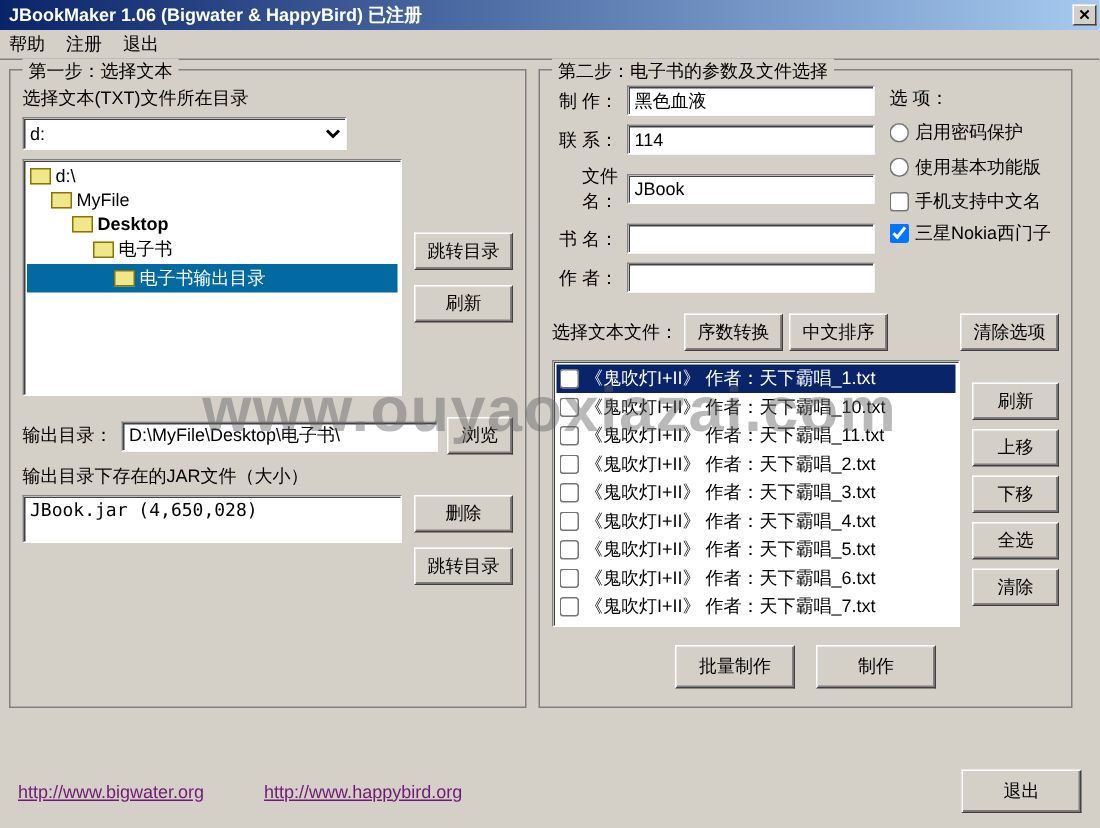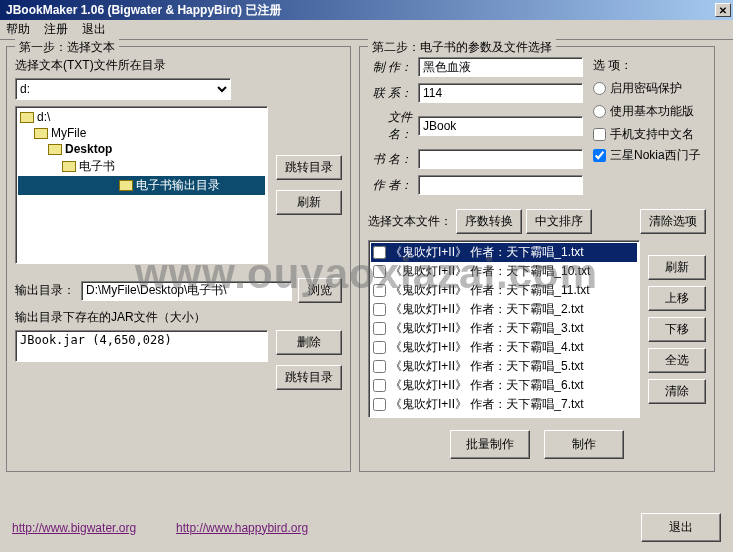--- a/index.html
+++ b/index.html
@@ -13,24 +13,24 @@
 .fieldset { border: 1px solid #808080; padding: 10px 8px 8px; position: relative; }
 .fieldset .legend { position: absolute; top: -8px; left: 8px; background: #d4d0c8; padding: 0 4px; }
 .left { width: 345px; }
 .right { width: 356px; }
 .label { margin-bottom: 4px; }
 .btn { background: #d4d0c8; border: 1px solid #fff; border-right-color: #404040; border-bottom-color: #404040; box-shadow: inset -1px -1px #808080, inset 1px 1px #d4d0c8; padding: 3px 8px; cursor: pointer; min-width: 58px; text-align: center; }
 .input { border: 1px solid #808080; border-right-color: #fff; border-bottom-color: #fff; box-shadow: inset 1px 1px #404040; background: #fff; padding: 2px 4px; height: 20px; }
 select.input { height: 22px; padding: 0; }
 .tree { background: #fff; border: 1px solid #808080; border-right-color: #fff; border-bottom-color: #fff; box-shadow: inset 1px 1px #404040; height: 158px; overflow: auto; padding: 2px; }
 .tree-item { padding: 1px 2px; display: flex; align-items: center; gap: 3px; cursor: pointer; white-space: nowrap; }
-.tree-item.sel { background: #0c4a6e; color: #fff; justify-content: center; }
+.tree-item.sel { background: #0369a1; color: #fff; }
 .tree-item .folder { width: 14px; height: 11px; background: #f0e68c; border: 1px solid #8b7500; display: inline-block; }
 .row { display: flex; align-items: center; gap: 6px; margin-bottom: 6px; }
-.row .lbl { width: 44px; text-align: right; font-style: italic; }
+.row .lbl { width: 44px; text-align: right; }
 .filelist { background: #fff; border: 1px solid #808080; border-right-color: #fff; border-bottom-color: #fff; box-shadow: inset 1px 1px #404040; height: 178px; overflow: auto; padding: 2px; }
 .file-item { display: flex; align-items: center; gap: 4px; padding: 1px 2px; white-space: nowrap; cursor: pointer; }
 .file-item.sel { background: #0a246a; color: #fff; }
 .file-item input[type=checkbox] { width: 13px; height: 13px; }
 .checkbox-row { display: flex; align-items: center; gap: 4px; margin-bottom: 4px; }
 .checkbox-row input { width: 13px; height: 13px; }
 .radio-row { display: flex; align-items: center; gap: 4px; margin-bottom: 6px; }
 .jarlist { background: #fff; border: 1px solid #808080; border-right-color: #fff; border-bottom-color: #fff; box-shadow: inset 1px 1px #404040; height: 32px; padding: 2px 4px; font-family: monospace; }
 .footer { position: absolute; bottom: 10px; left: 0; right: 0; display: flex; align-items: center; padding: 0 12px; }
 .footer a { color: #701a75; text-decoration: underline; margin-right: 40px; }

